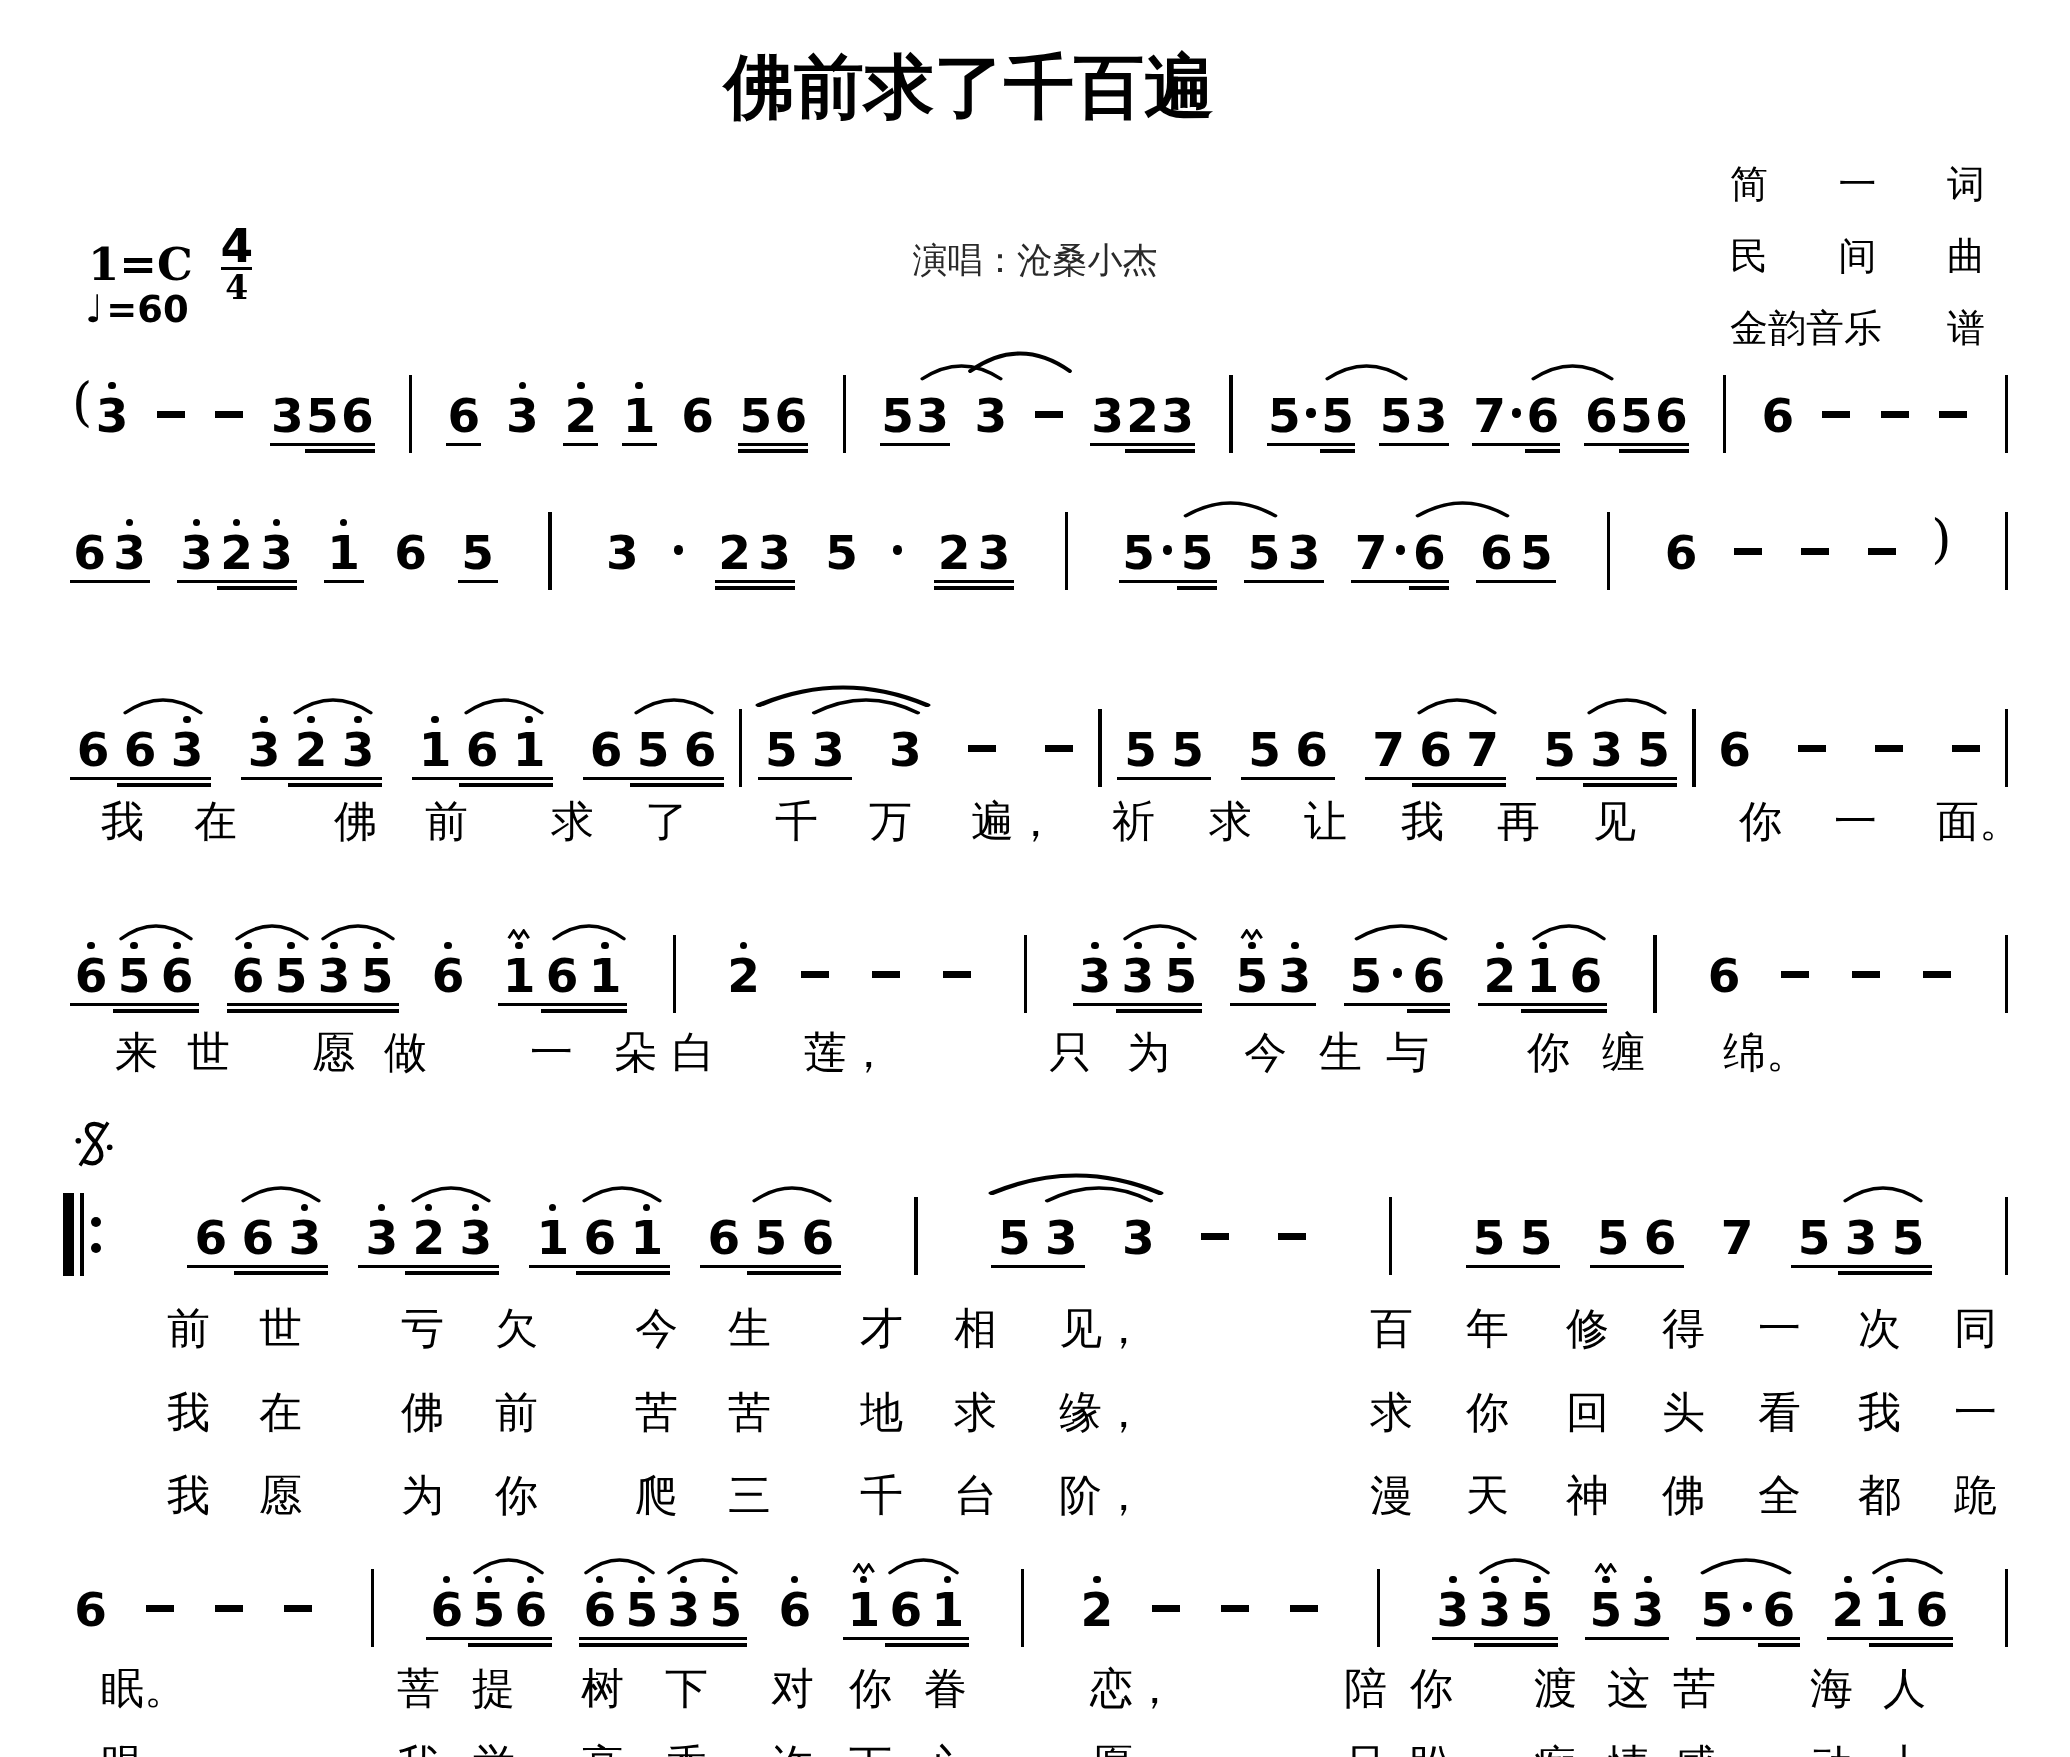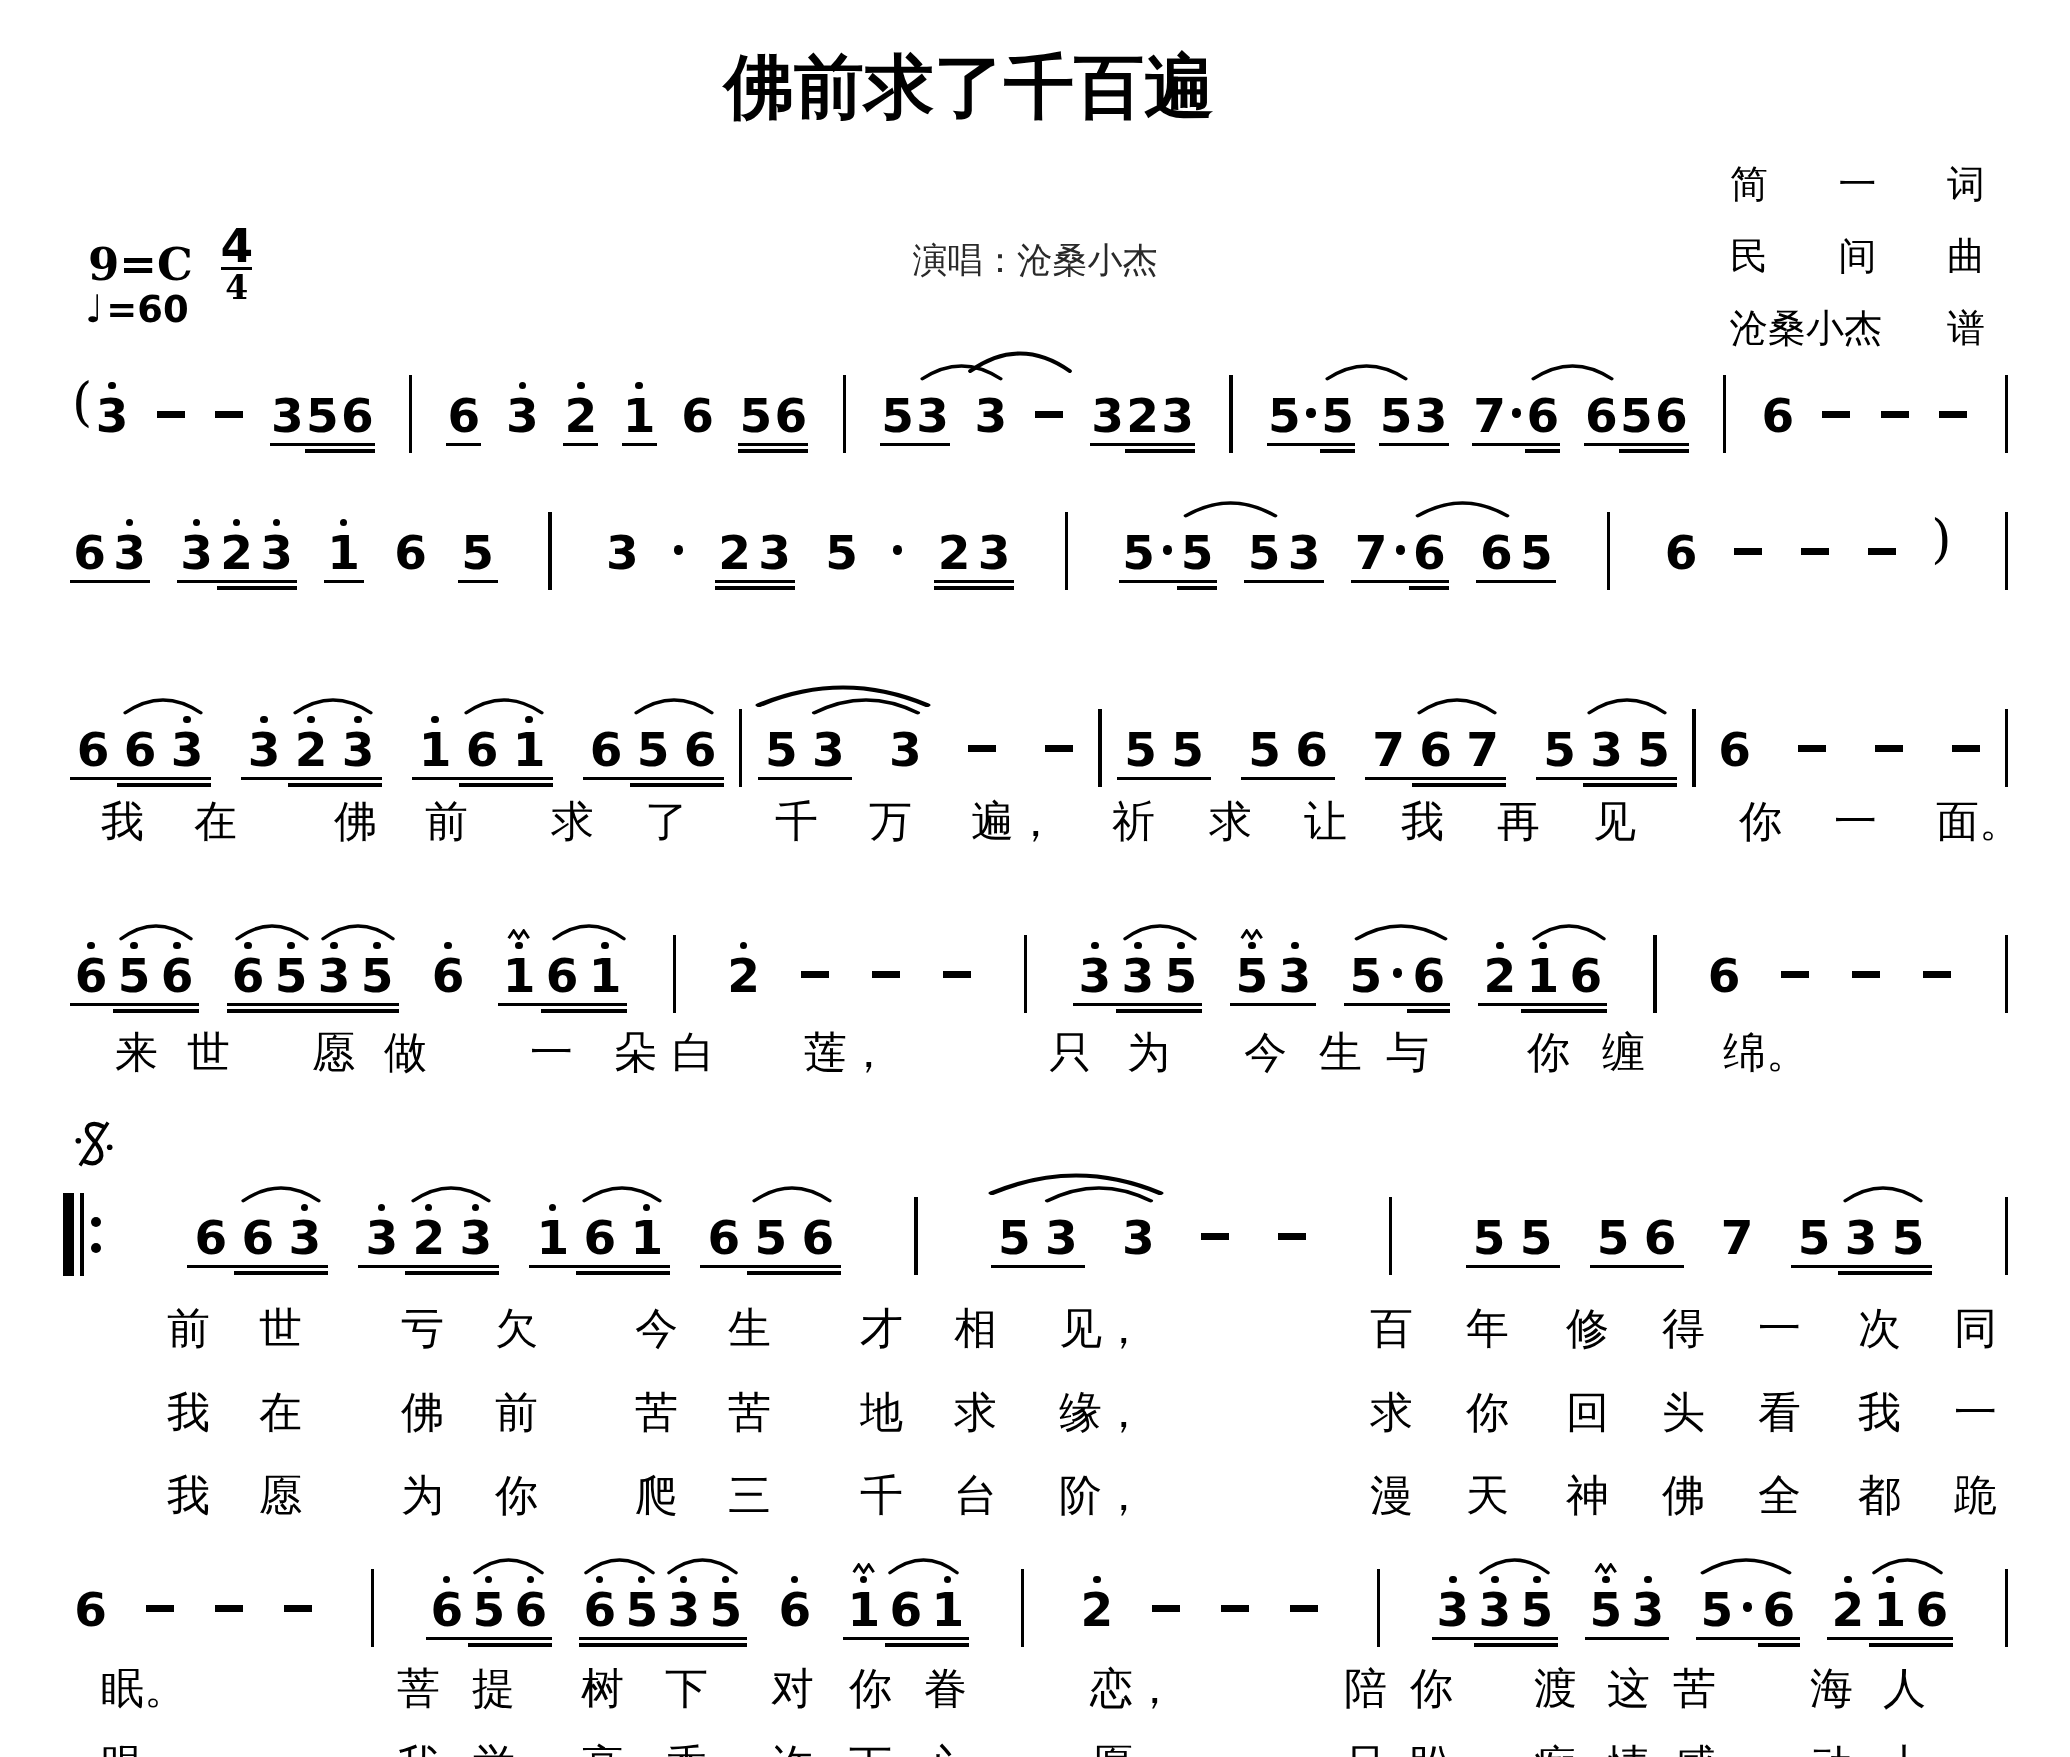--- a/index.html
+++ b/index.html
@@ -69,26 +69,26 @@
       <span>简</span>
       <span>一</span>
       <span>词</span>
     </div>
     <div class="credit-row">
       <span>民</span>
       <span>间</span>
       <span>曲</span>
     </div>
     <div class="credit-row">
-      <span>沧桑小杰</span>
+      <span>金韵音乐</span>
       <span>谱</span>
     </div>
   </div>
 <div id="keysig">
-  <span>9=C</span>
+  <span>1=C</span>
   <span class="meter">
     <span class="num">4</span>
     <span class="den">4</span>
   </span>
 </div>
 <div id="tempo">
   <span class="note">♩</span>
   <span>=60</span>
 </div>
 <div id="score">

